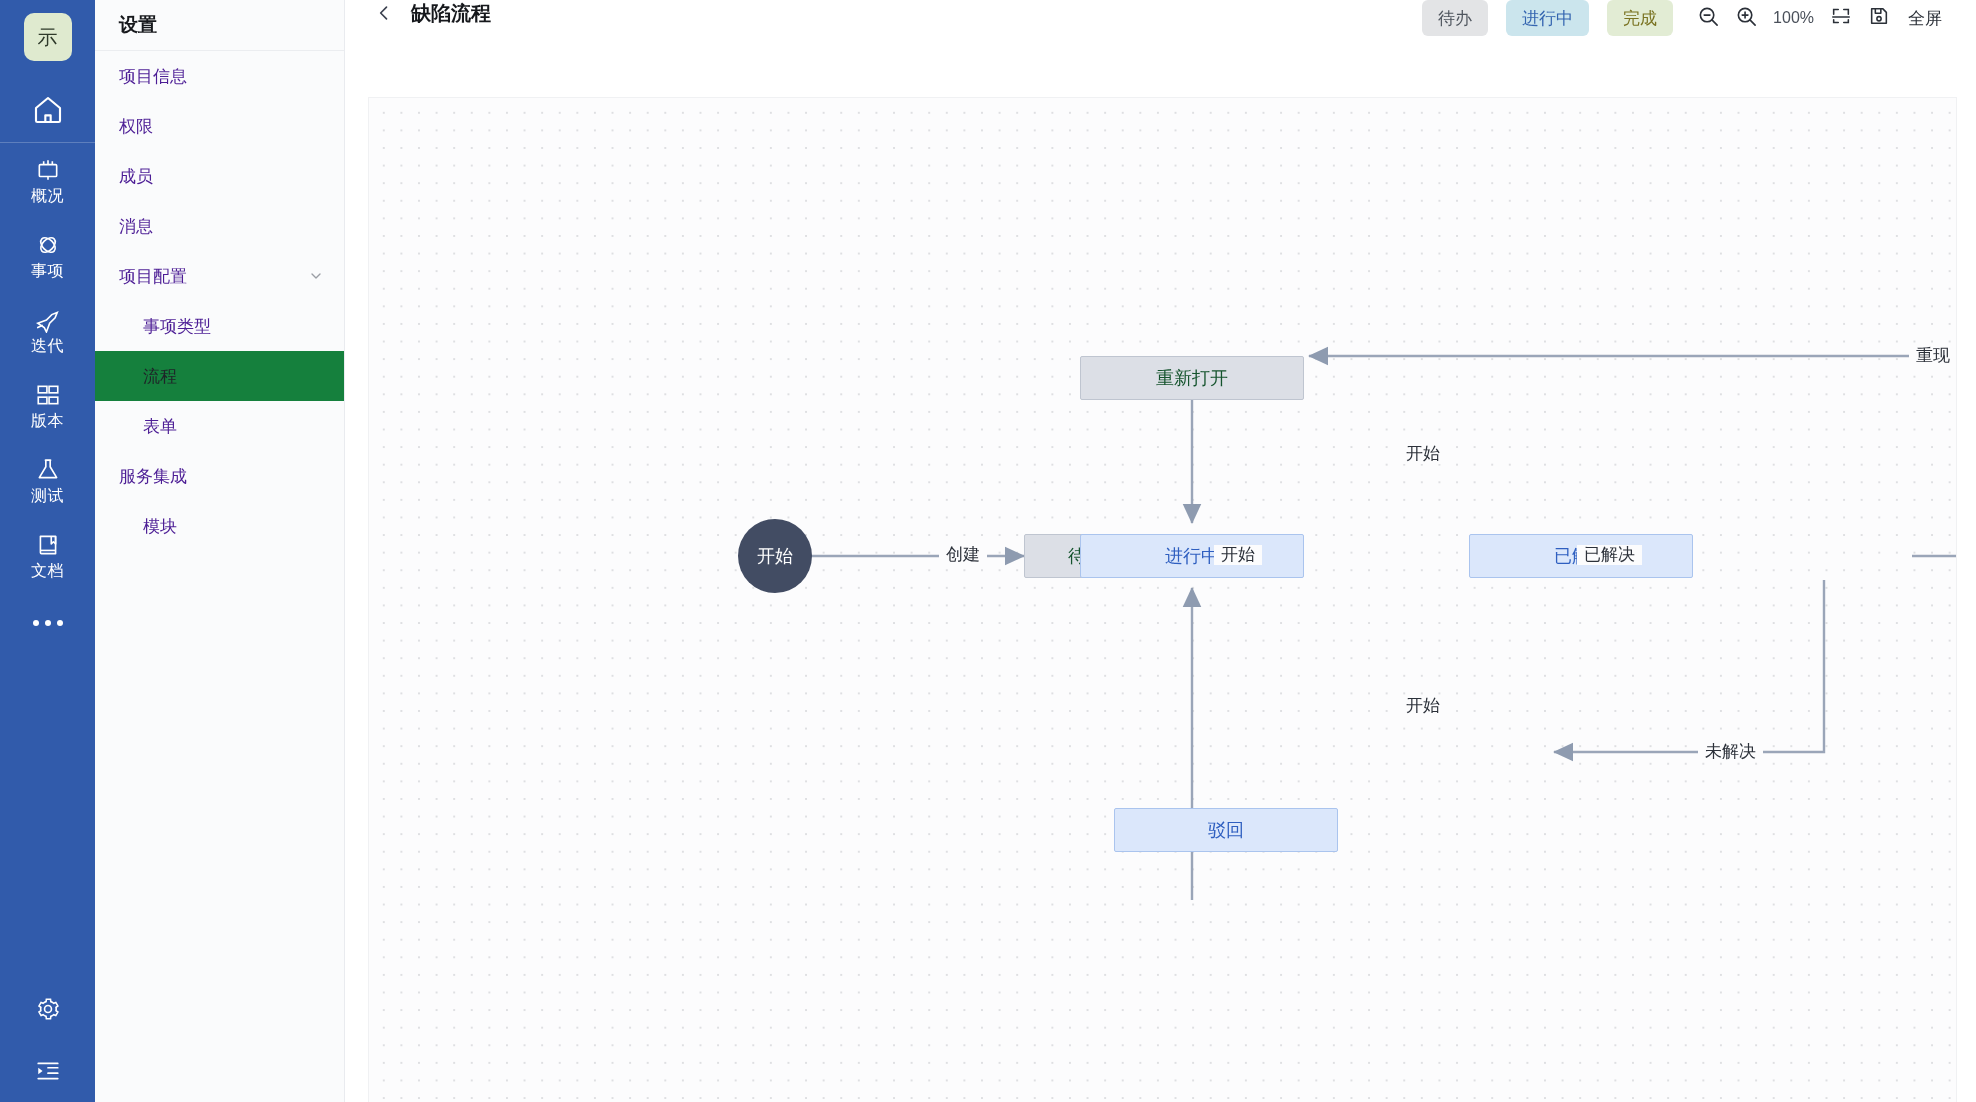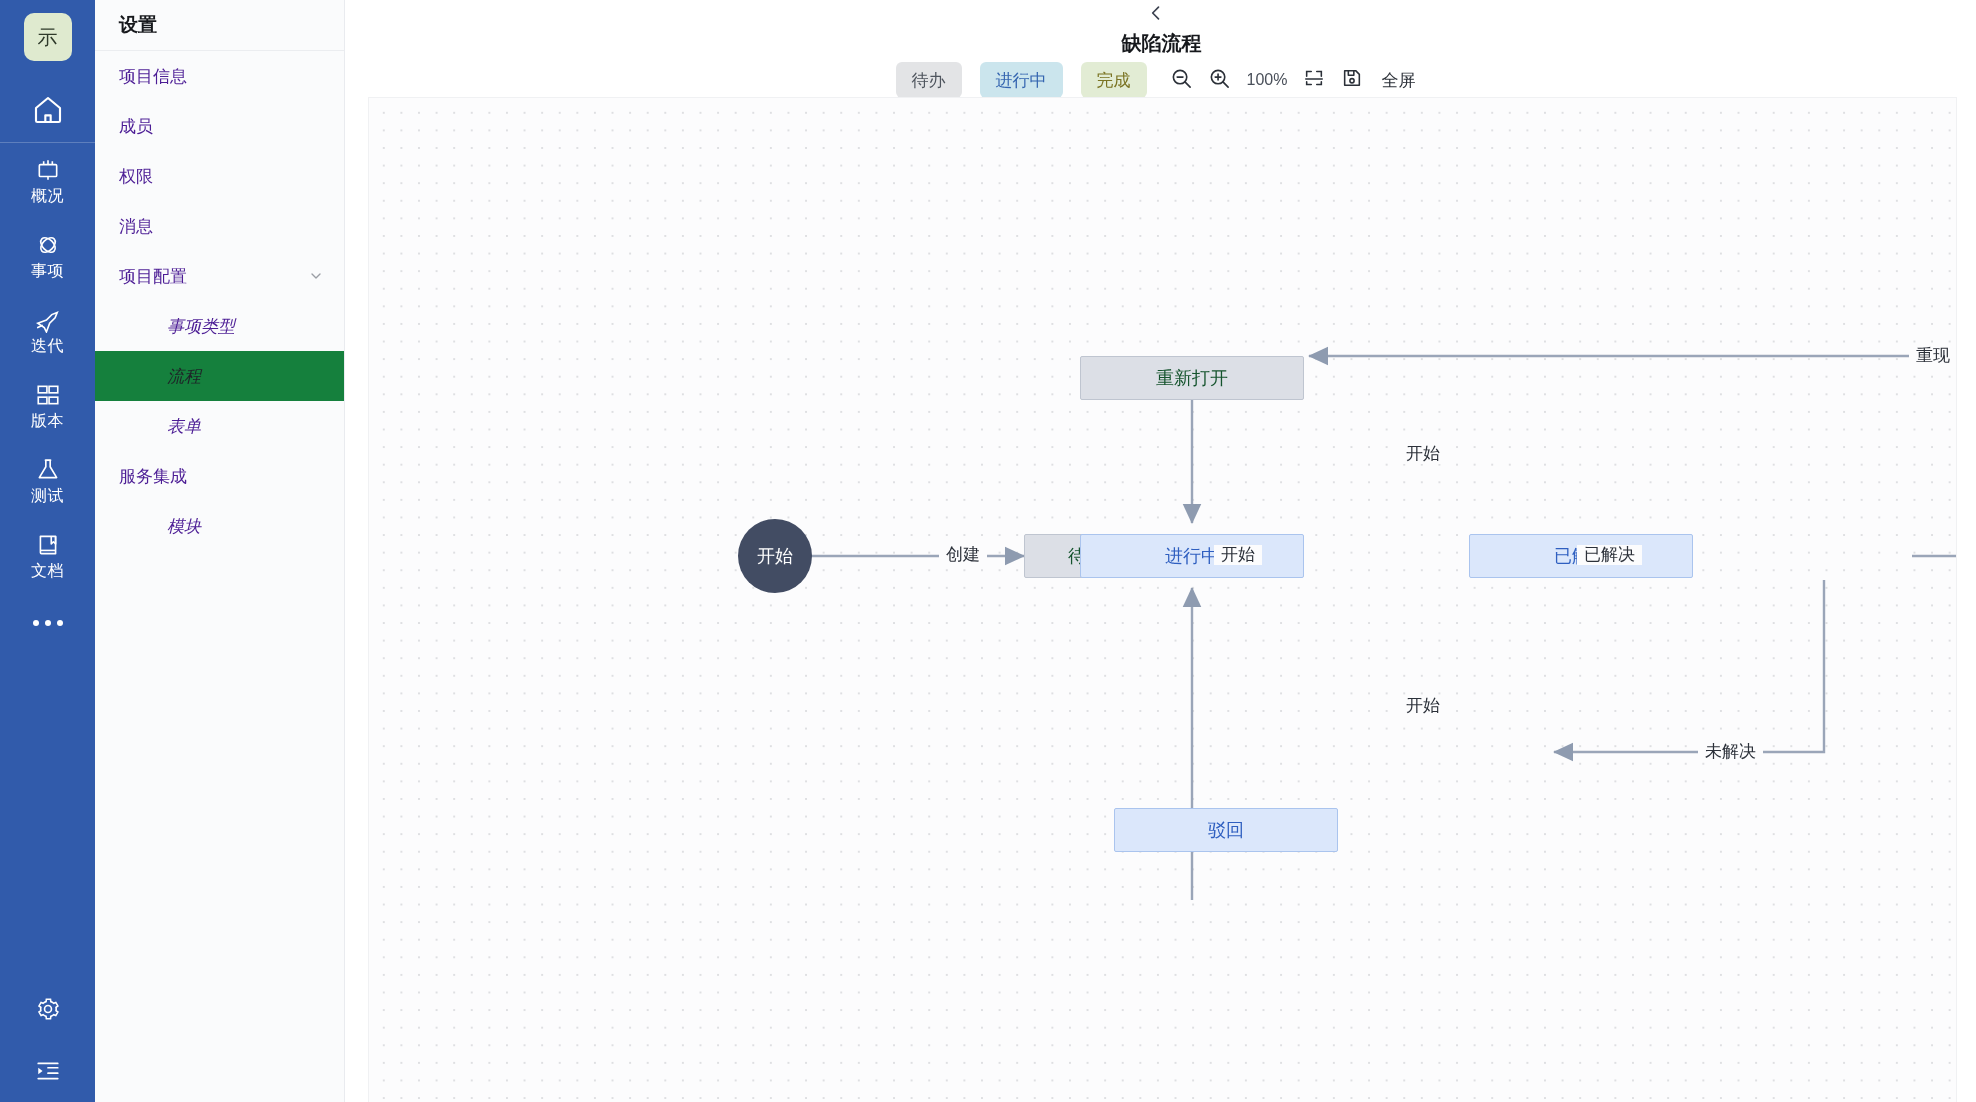--- a/index.html
+++ b/index.html
@@ -62,31 +62,30 @@
     height: 50px; display: flex; align-items: center;
     padding-left: 24px;
     font-size: 19px; font-weight: bold; color: #16181c;
   }
   .settings-divider { height: 1px; background: #ebedf0; }
   .nav-item {
     height: 50px; display: flex; align-items: center;
     padding-left: 24px; padding-right: 20px;
     font-size: 17px; color: #4c1d95;
   }
-  .nav-item.sub { padding-left: 72px; font-style: italic; }
+  .nav-item.sub { padding-left: 48px; }
   .nav-item.active { background: #15803d; color: #1f2328; }
   .nav-item .grow { flex: 1; }
   .chev { width: 16px; height: 16px; opacity: .6; }
 
   
   .main { flex: 1 1 auto; height: 1102px; background: #ffffff; position: relative; }
   .topbar {
-    height: 98px; display: flex; align-items: center;
+    height: 98px; display: flex; align-items: flex-start;
     padding: 0 34px 0 24px;
-    flex-direction: column;
   }
   .back-btn {
     width: 30px; height: 30px; display: flex; align-items: center; justify-content: center;
     color: #3c4250;
   }
   .page-title {
     font-size: 20px; font-weight: bold; color: #16181c; margin-left: 12px;
   }
   .topbar-spacer { flex: 1; }
   .topbar-right { display: flex; align-items: center; gap: 0; }
@@ -255,24 +254,24 @@
   </div>
 
   <div class="settings">
     <div class="settings-title">设置</div>
     <div class="settings-divider"></div>
 
     <div class="nav-item">
       <span class="grow">项目信息</span>
     </div>
     <div class="nav-item">
+      <span class="grow">权限</span>
+    </div>
+    <div class="nav-item">
       <span class="grow">成员</span>
-    </div>
-    <div class="nav-item">
-      <span class="grow">权限</span>
     </div>
     <div class="nav-item">
       <span class="grow">消息</span>
     </div>
     <div class="nav-item">
       <span class="grow">项目配置</span>
       <span class="chev">
         <svg width="16" height="16" viewBox="0 0 24 24" fill="none" stroke="#5b616b" stroke-width="2" stroke-linecap="round" stroke-linejoin="round">
             <path d="M6 9l6 6 6-6"></path>
           </svg>

